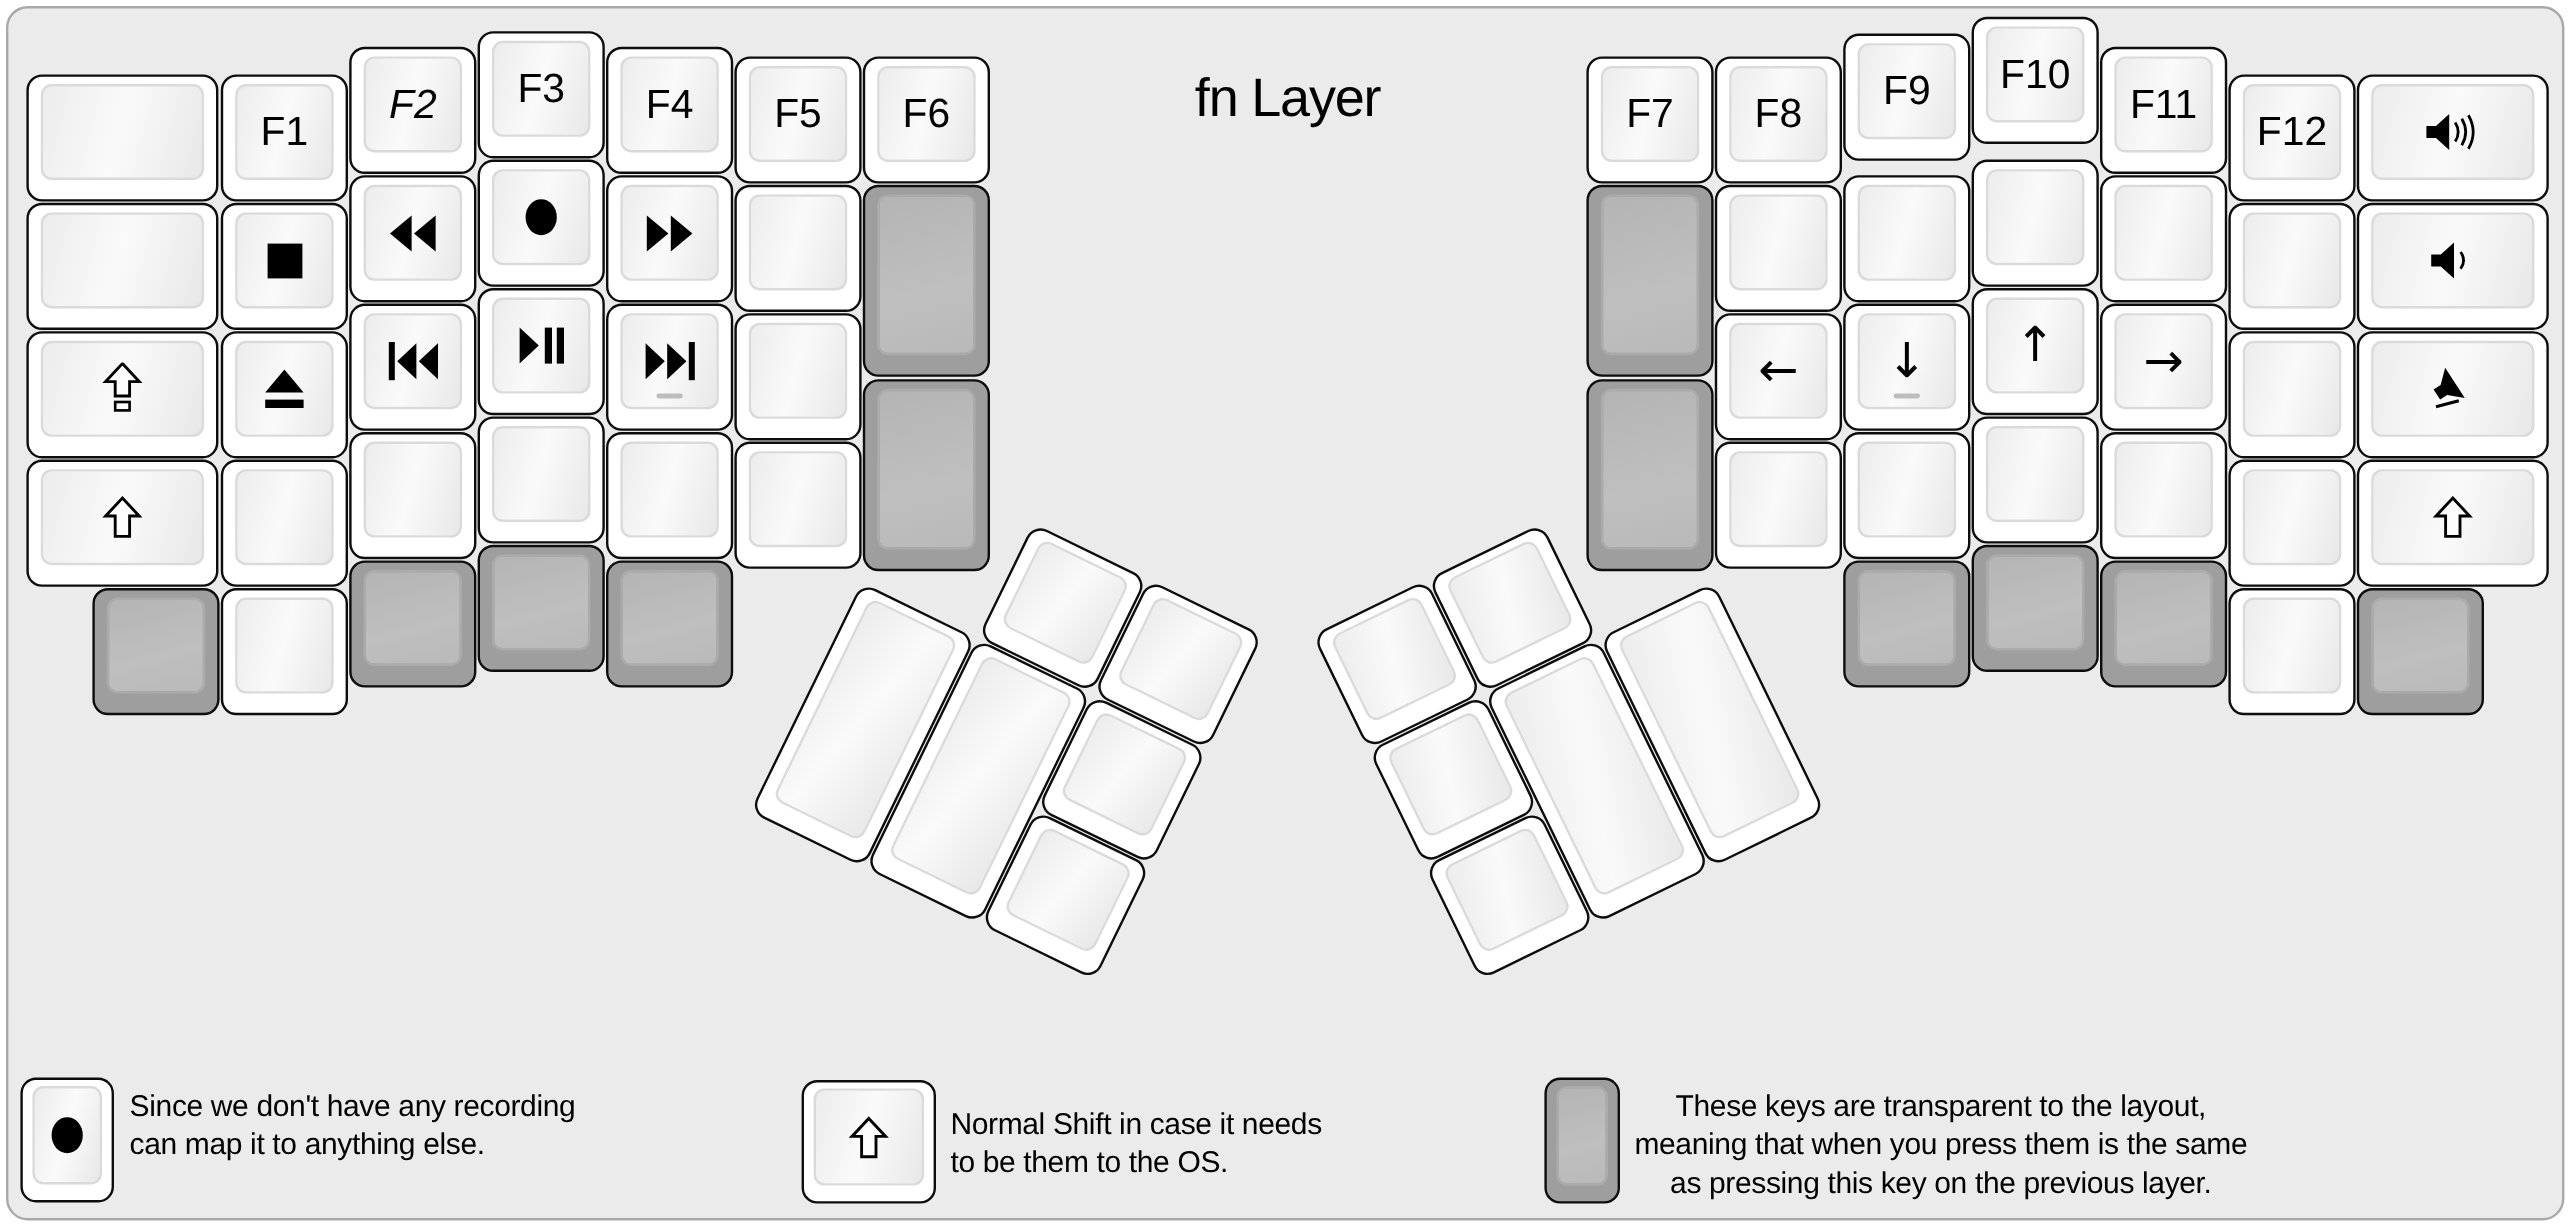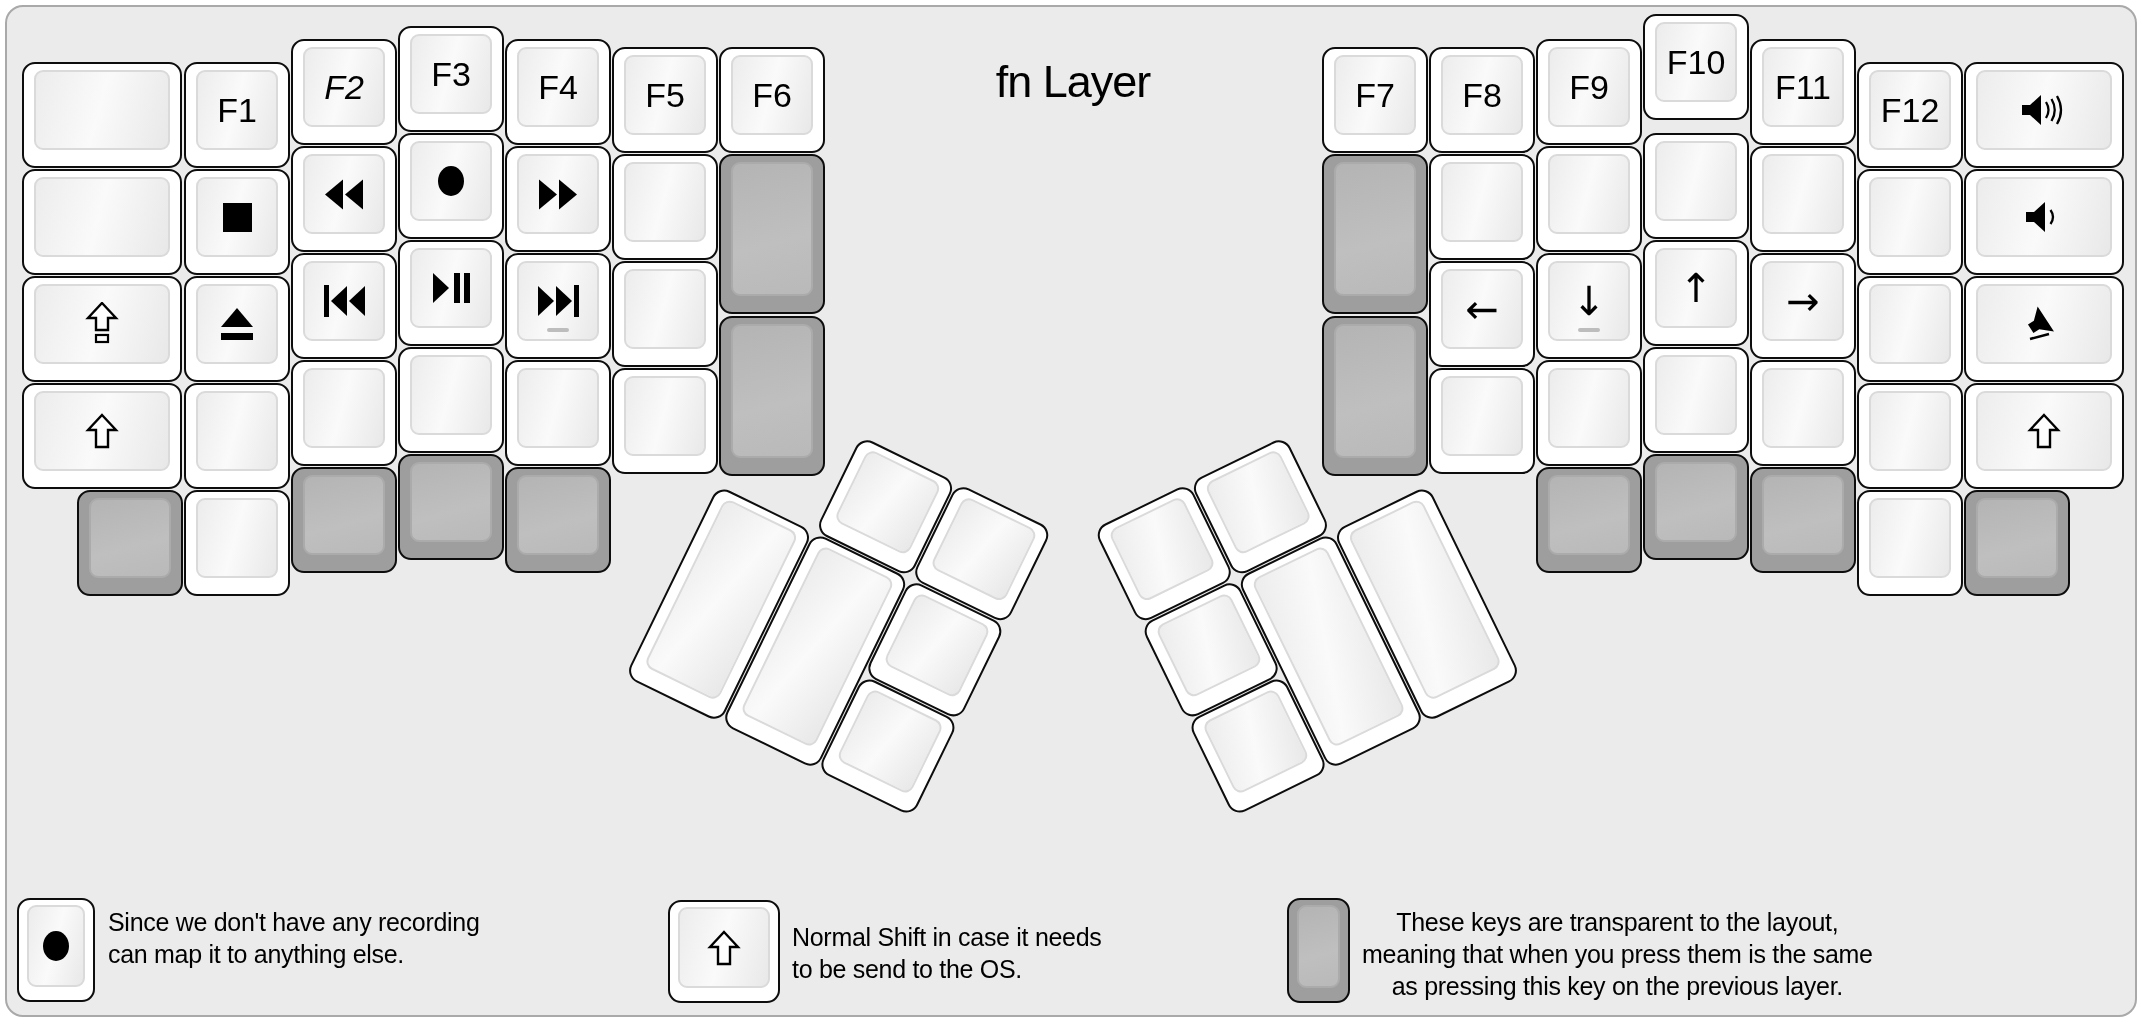--- a/index.html
+++ b/index.html
@@ -231,21 +231,21 @@
         <div class="keytop"></div>
       </div>
       <div class="key white" style="left: 1429px; top: 261px; width: 106px; height: 106px;">
         <div class="keytop">
           <span class="kicon txt" style="font-size: 40px;">←</span>
         </div>
       </div>
       <div class="key white" style="left: 1429px; top: 368px; width: 106px; height: 106px;">
         <div class="keytop"></div>
       </div>
-      <div class="key white" style="left: 1536px; top: 39px; width: 106px; height: 106px;">
+      <div class="key white" style="left: 1536px; top: 28px; width: 106px; height: 106px;">
         <div class="keytop">
           <span class="klabel">F9</span>
         </div>
       </div>
       <div class="key white" style="left: 1536px; top: 146px; width: 106px; height: 106px;">
         <div class="keytop"></div>
       </div>
       <div class="key white" style="left: 1536px; top: 253px; width: 106px; height: 106px;">
         <div class="keytop">
           <span class="kicon txt" style="font-size: 40px;">↓</span>
@@ -420,21 +420,21 @@
         <div class="keytop">
           <span class="kicon">
             <svg width="34" height="36" viewBox="0 0 34 36">
               <polygon points="17,2 31,17 23,17 23,34 11,34 11,17 3,17" fill="#fdfdfd" stroke="#000" stroke-width="2.4" stroke-linejoin="miter"></polygon>
             </svg>
           </span>
         </div>
       </div>
       <div class="legend-text" style="left: 792px; top: 921px;">
         <div>Normal Shift in case it needs</div>
-        <div>to be send to the OS.</div>
+        <div>to be them to the OS.</div>
       </div>
       <div class="key gray small" style="left: 1287px; top: 898px; width: 63px; height: 105px;">
         <div class="keytop"></div>
       </div>
       <div class="legend-text" style="left: 1362px; top: 906px; text-align: center;">
         <div>These keys are transparent to the layout,</div>
         <div>meaning that when you press them is the same</div>
         <div>as pressing this key on the previous layer.</div>
       </div>
     </div>

